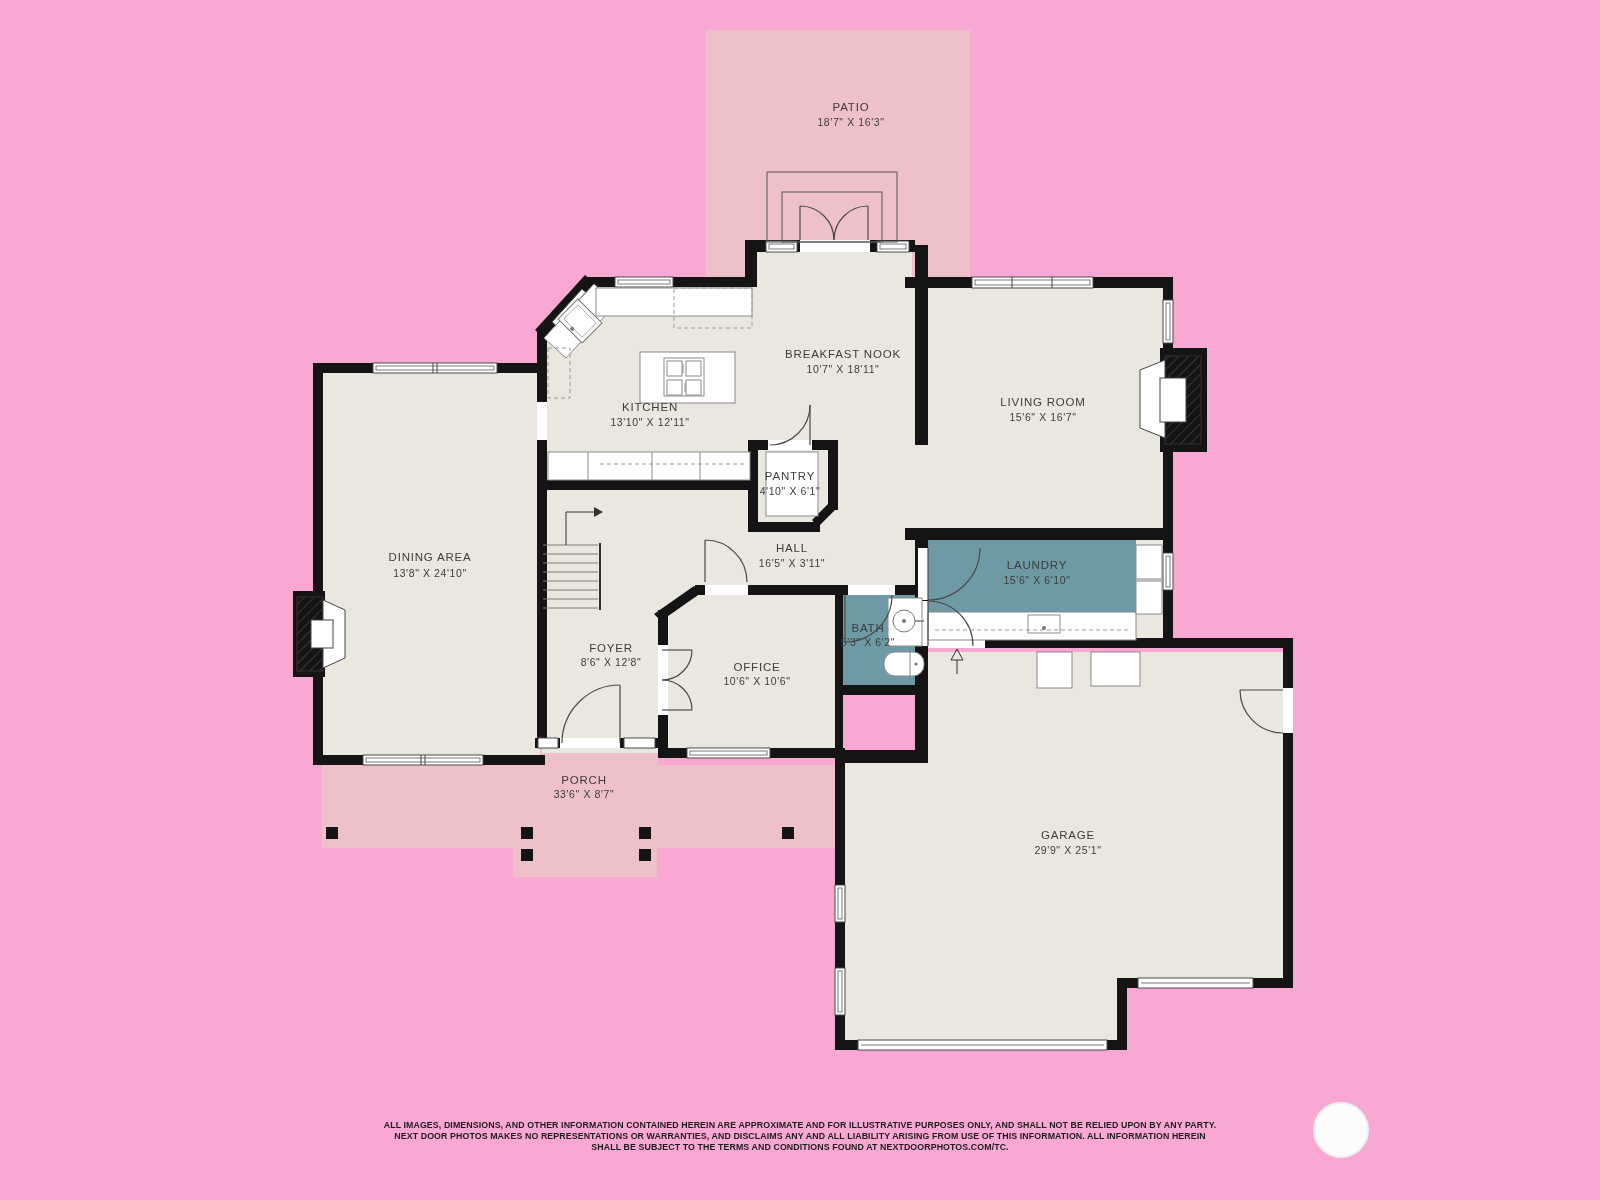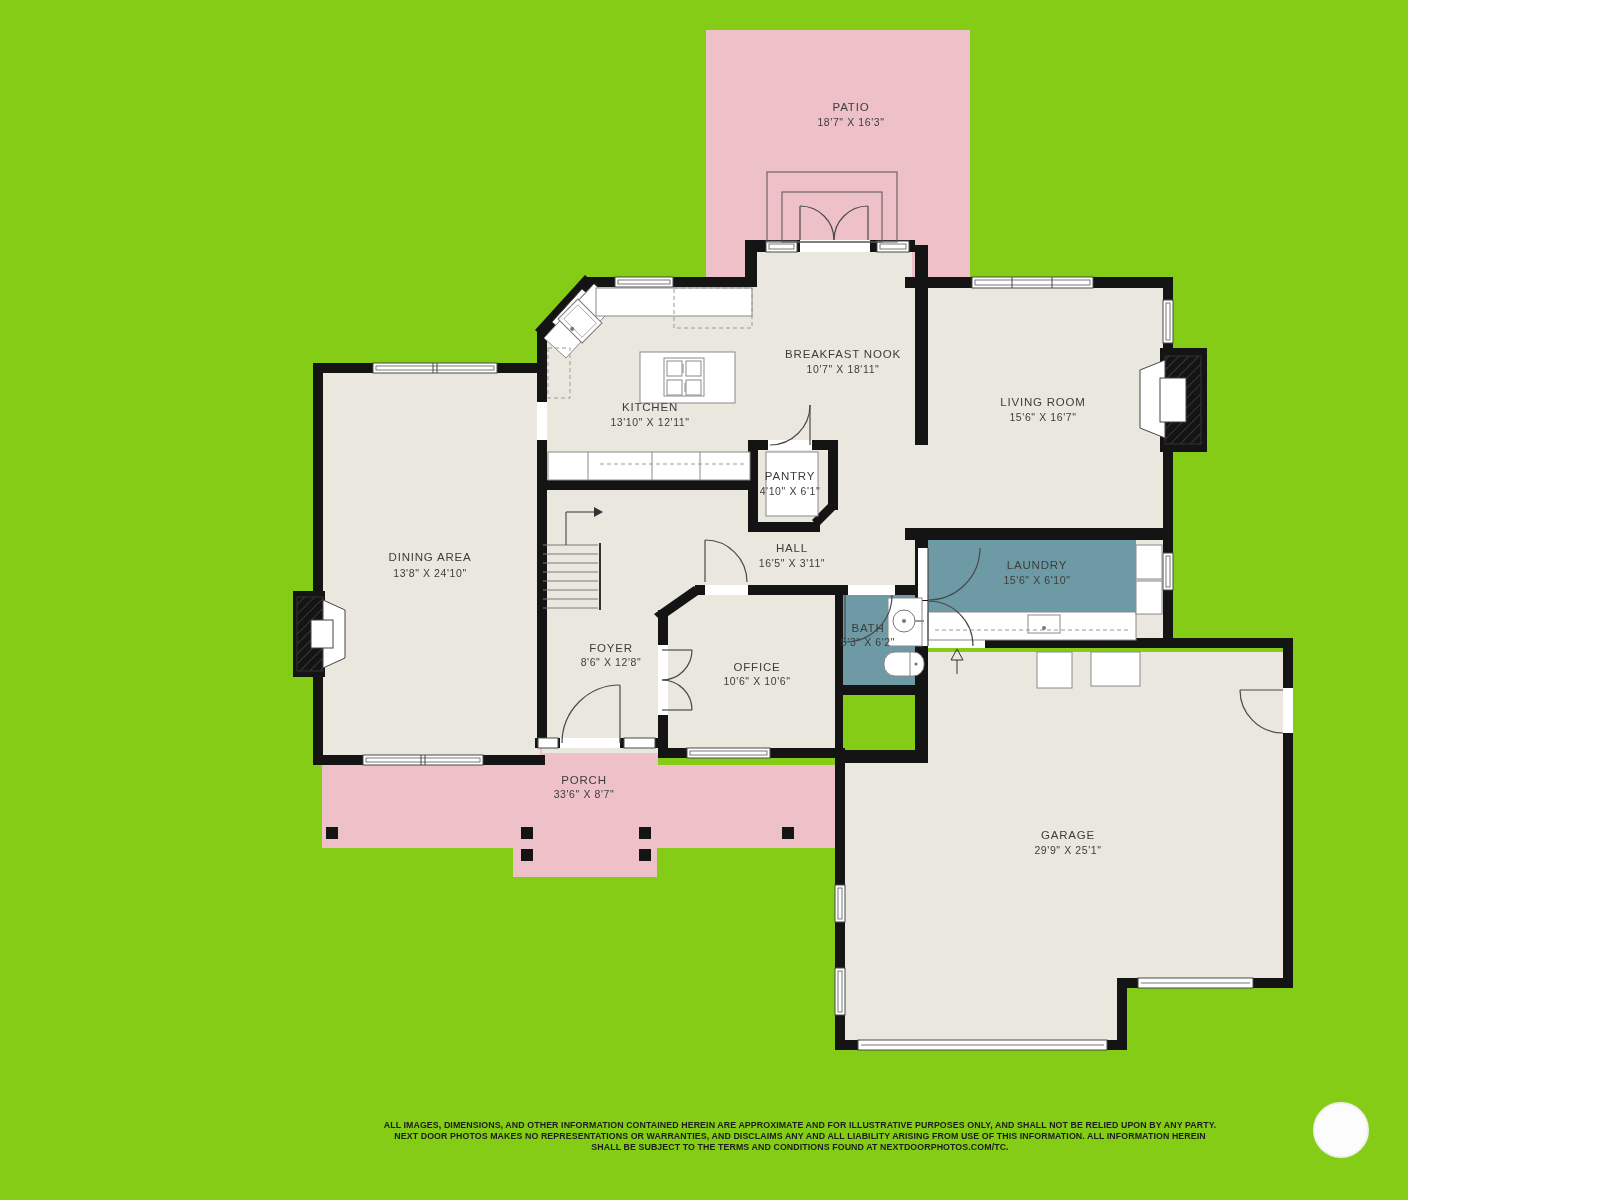--- a/index.html
+++ b/index.html
@@ -1,16 +1,16 @@
 <!DOCTYPE html>
 <html style="--wall: #141414; --floor: #e9e7de; --pink: #edc1c7; --teal: #6d9aa4;"><head>
 <meta charset="utf-8">
 <style>
   html,body{margin:0;padding:0;background:#fff;}
-  #stage{position:relative;width:1408px;height:1200px;background:#84cc16;overflow:hidden;
+  #stage{position:relative;width:1600px;height:1200px;background:#f9a8d4;overflow:hidden;
          font-family:"Liberation Sans", sans-serif;}
   svg{position:absolute;left:0;top:0;}
   :root{
     --wall:#141414; --floor:#e9e7de; --pink:#edc1c7; --teal:#6d9aa4;
   }
   .wall{fill:var(--wall);}
   .floor{fill:var(--floor);}
   .pink{fill:var(--pink);}
   .teal{fill:var(--teal);}
   .winbox{fill:#ffffff;stroke:#4a4a4a;stroke-width:1;}

